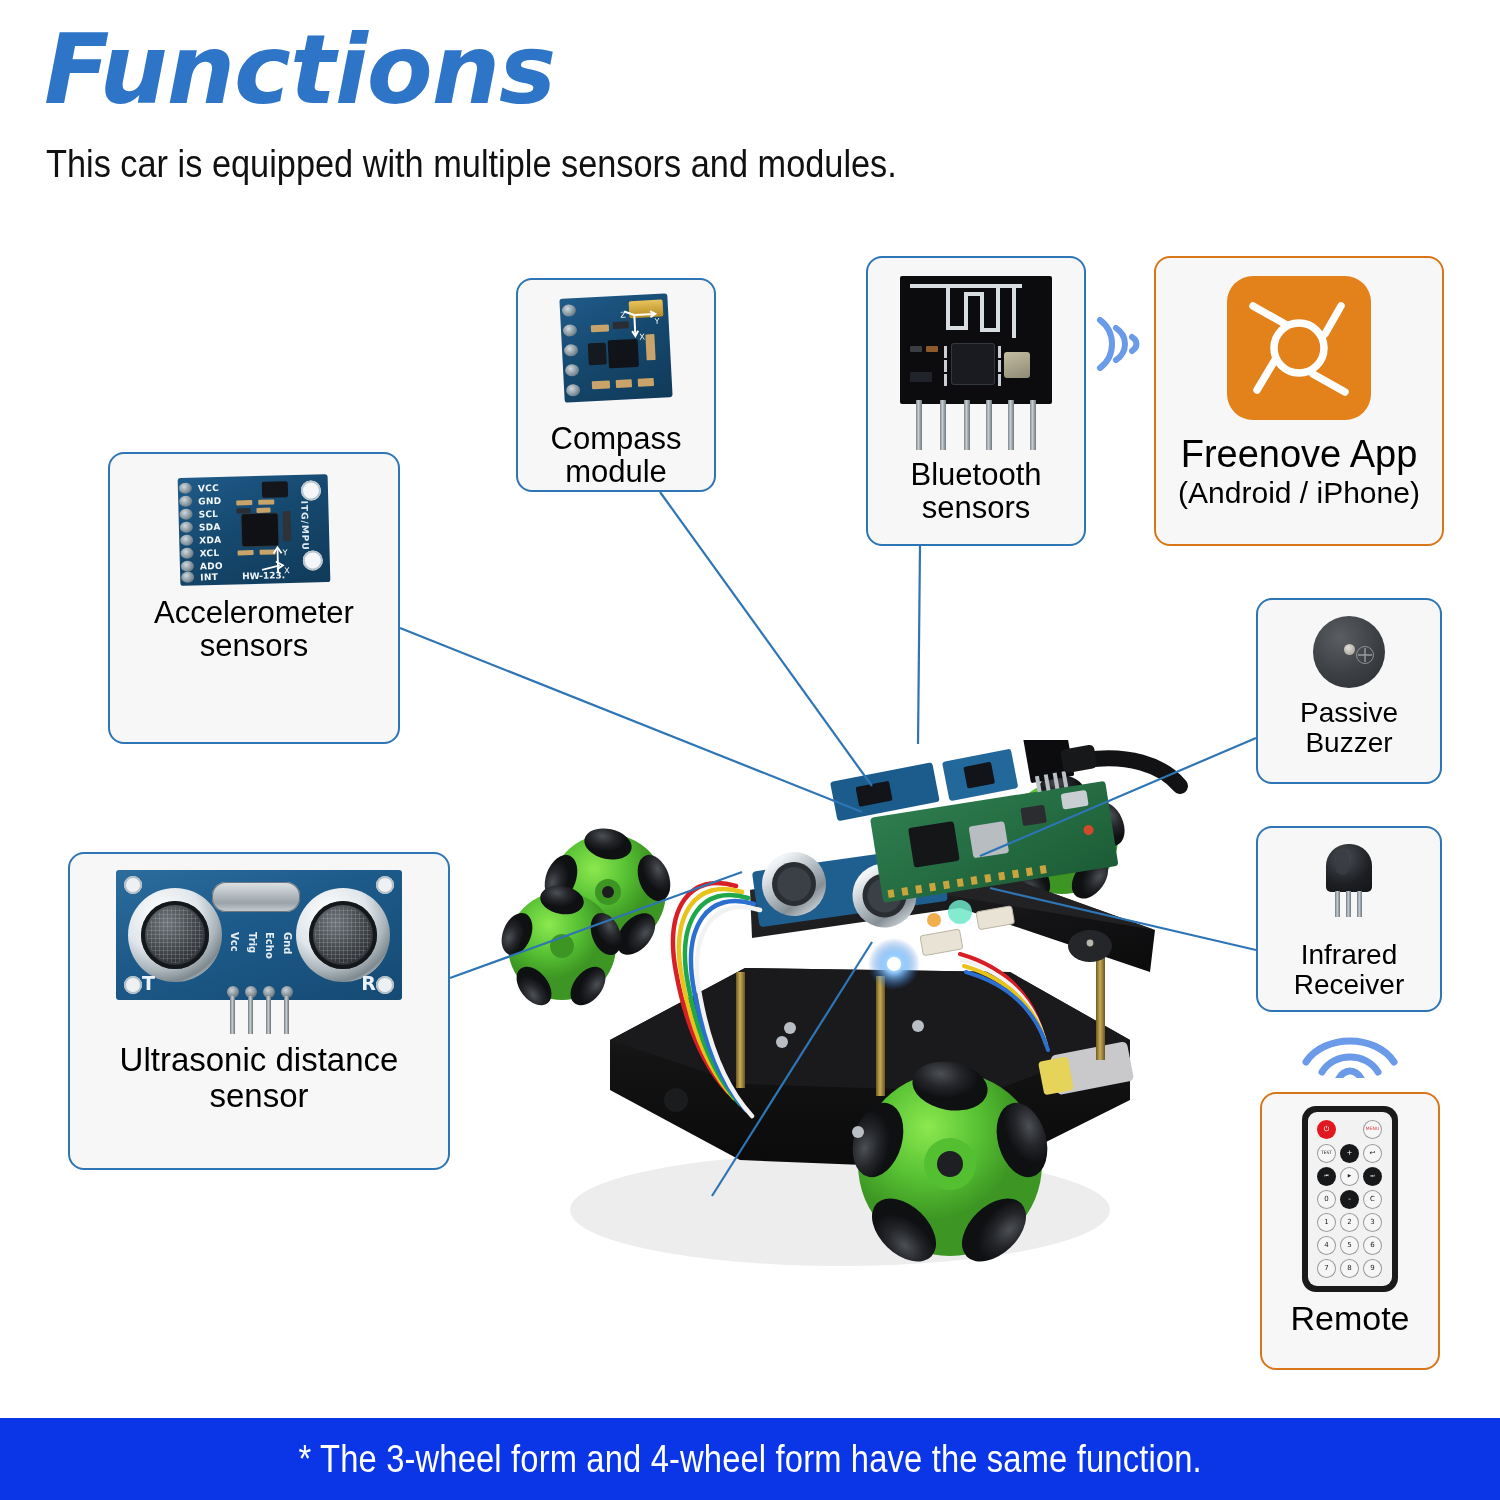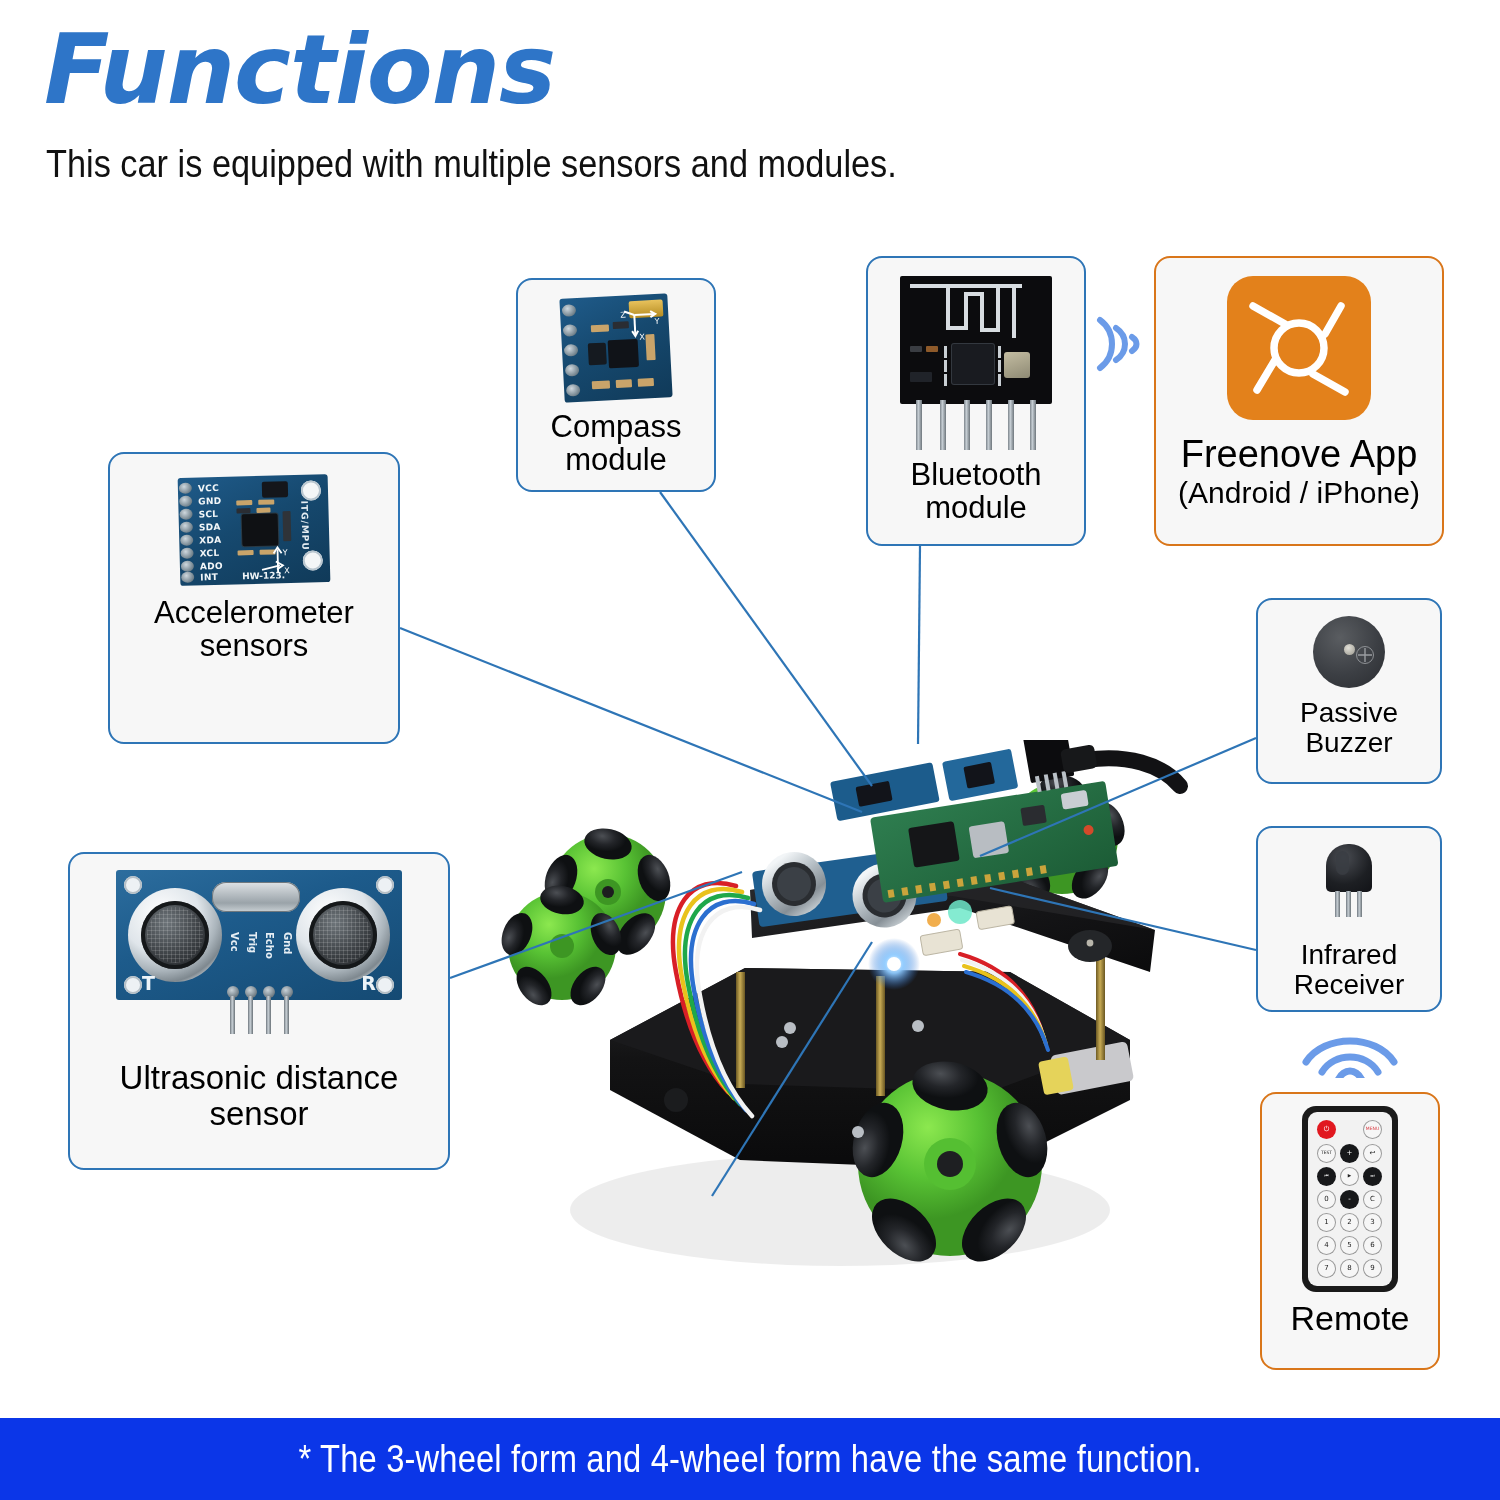--- a/index.html
+++ b/index.html
@@ -443,21 +443,21 @@
             <path d="M13 22 L16 27 L19 22"></path>
           <path d="M16 6 L36 6"></path>
             <path d="M32 3 L37 6 L32 9"></path>
           <path d="M16 6 L6 2"></path>
         </g>
         <text x="2" y="8" fill="#fff" font-size="8" font-family="DejaVu Sans">Z</text>
         <text x="36" y="16" fill="#fff" font-size="8" font-family="DejaVu Sans">Y</text>
         <text x="20" y="31" fill="#fff" font-size="8" font-family="DejaVu Sans">X</text>
       </svg>
     </div>
-    <div class="card-label" style="font-size:31px;margin-top:10px;">Compass
+    <div class="card-label" style="font-size:31px;margin-top:22px;">Compass
 module</div>
   </div>
 
   <div class="card" id="card-bluetooth">
     <div id="bt-wrap">
       <div id="bt-board">
         <div class="ant" style="left:10px;top:8px;width:112px;height:4px;"></div>
         <div class="ant" style="left:46px;top:8px;width:4px;height:46px;"></div>
         <div class="ant" style="left:46px;top:50px;width:22px;height:4px;"></div>
         <div class="ant" style="left:64px;top:16px;width:4px;height:38px;"></div>
@@ -479,21 +479,21 @@
         <div class="res" style="left:10px;top:96px;width:22px;height:10px;background:#202329;"></div>
       </div>
       <div class="btpin" style="left:16px;top:124px;height:50px;"></div>
       <div class="btpin" style="left:40px;top:124px;height:50px;"></div>
       <div class="btpin" style="left:64px;top:124px;height:50px;"></div>
       <div class="btpin" style="left:86px;top:124px;height:50px;"></div>
       <div class="btpin" style="left:108px;top:124px;height:50px;"></div>
       <div class="btpin" style="left:130px;top:124px;height:50px;"></div>
     </div>
     <div class="card-label" style="font-size:31px;margin-top:6px;">Bluetooth
-module</div>
+sensors</div>
   </div>
 
   <div class="card orange" id="card-app">
     <div id="app-icon">
       <svg width="144" height="144" viewBox="0 0 144 144">
         <g stroke="#ffffff" stroke-width="7.5" stroke-linecap="round" fill="none">
           <circle cx="72" cy="72" r="25"></circle>
           <path d="M26 30 L58 48"></path>
           <path d="M114 30 L98 58"></path>
           <path d="M30 114 L48 84"></path>
@@ -604,21 +604,21 @@
       </div>
       <div class="us-pinpad" style="left:111px;"></div>
       <div class="us-pinpad" style="left:129px;"></div>
       <div class="us-pinpad" style="left:147px;"></div>
       <div class="us-pinpad" style="left:165px;"></div>
       <div class="us-pin" style="left:114px;"></div>
       <div class="us-pin" style="left:132px;"></div>
       <div class="us-pin" style="left:150px;"></div>
       <div class="us-pin" style="left:168px;"></div>
     </div>
-    <div class="card-label" style="font-size:33px;margin-top:24px;">Ultrasonic distance
+    <div class="card-label" style="font-size:33px;margin-top:6px;">Ultrasonic distance
 sensor</div>
   </div>
 
 
   <div class="card orange" id="card-remote">
     <div id="remote">
       <div class="face">
 
         <div class="rbtn red" style="left:9px;top:8px;">⏻</div>
         <div class="rbtn menu" style="left:55px;top:8px;">MENU</div>

